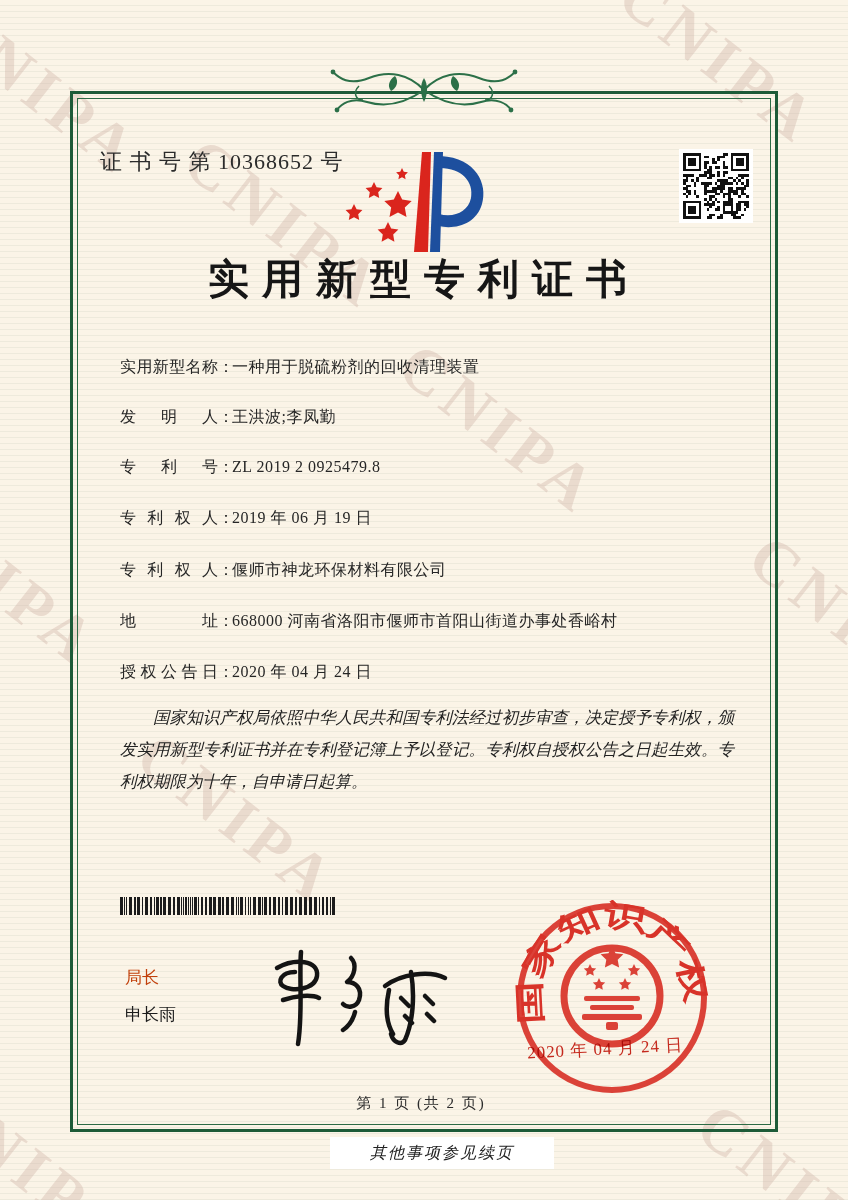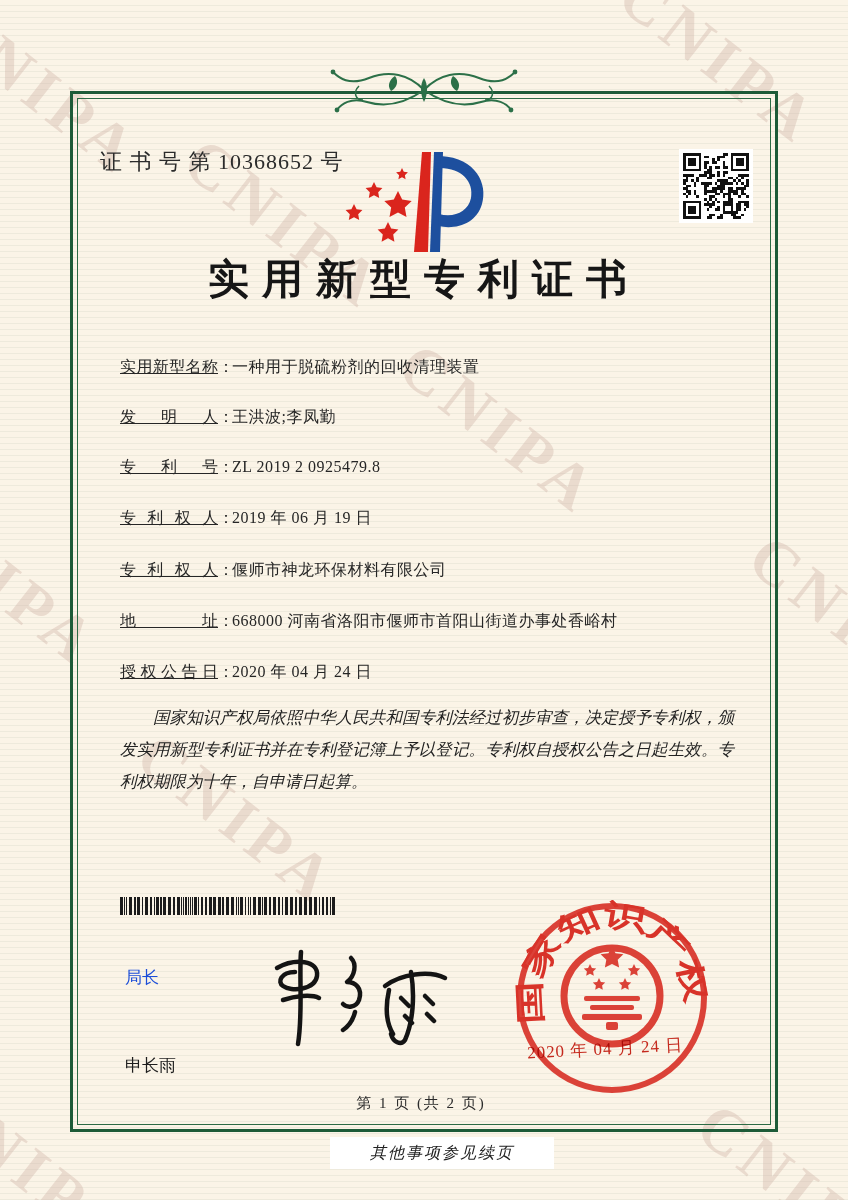--- a/index.html
+++ b/index.html
@@ -24,34 +24,34 @@
   .cert-no{position:absolute;left:100px;top:147px;font-size:22px;color:#2b2b2b;
       letter-spacing:1px;}
   .logo{position:absolute;left:336px;top:146px;width:154px;height:112px;}
   .qr{position:absolute;left:679px;top:149px;width:74px;height:74px;background:#fff;
       display:flex;align-items:center;justify-content:center;}
   .title{position:absolute;left:0;top:252px;width:848px;text-align:center;
       font-size:41px;font-weight:bold;color:#161616;letter-spacing:13px;}
   .fields{position:absolute;left:120px;top:0;width:630px;}
   .frow{position:absolute;left:0;font-size:16px;color:#262626;white-space:nowrap;}
   .flabel{display:inline-block;width:98px;text-align:justify;text-align-last:justify;
-      vertical-align:top;text-decoration:underline;}
+      vertical-align:top;}
   .fcolon{display:inline-block;width:14px;}
   .fvalue{letter-spacing:0.5px;}
   .fpair2{position:absolute;left:322px;top:0;}
   .fpair2 .flabel{width:84px;}
   .body-text{position:absolute;left:120px;top:702px;width:614px;font-size:16.5px;
       line-height:32px;color:#222;text-align:justify;font-style:italic;
       font-family:"Liberation Serif","DejaVu Serif",serif;}
   .body-text p{margin:0;text-indent:2em;}
   .barcode{position:absolute;left:120px;top:897px;width:216px;height:18px;display:flex;}
   .barcode i{display:block;height:100%;}
-  .sig-title{position:absolute;left:125px;top:966px;font-size:17px;color:#1d4ed8;
+  .sig-title{position:absolute;left:125px;top:966px;font-size:17px;color:#c2410c;
       font-family:"Liberation Sans","DejaVu Sans",sans-serif;}
-  .sig-name{position:absolute;left:125px;top:1054px;font-size:17px;color:#1d1d1d;
+  .sig-name{position:absolute;left:125px;top:1003px;font-size:17px;color:#1d1d1d;
       font-family:"Liberation Sans","DejaVu Sans",sans-serif;}
   .sig-hand{position:absolute;left:243px;top:942px;width:215px;height:108px;}
   .seal{position:absolute;left:514px;top:900px;width:196px;height:196px;z-index:4;
       mix-blend-mode:multiply;opacity:0.95;}
   .seal-date{position:absolute;left:527px;top:1037px;width:170px;font-size:17px;
       color:#c5291d;z-index:5;transform:rotate(-3deg);white-space:nowrap;
       mix-blend-mode:multiply;letter-spacing:1px;}
   .page-info{position:absolute;left:70px;top:1094px;width:702px;text-align:center;
       font-size:15px;color:#2b2b2b;letter-spacing:2px;z-index:3;}
   .cont-note{position:absolute;left:330px;top:1137px;width:224px;height:32px;

